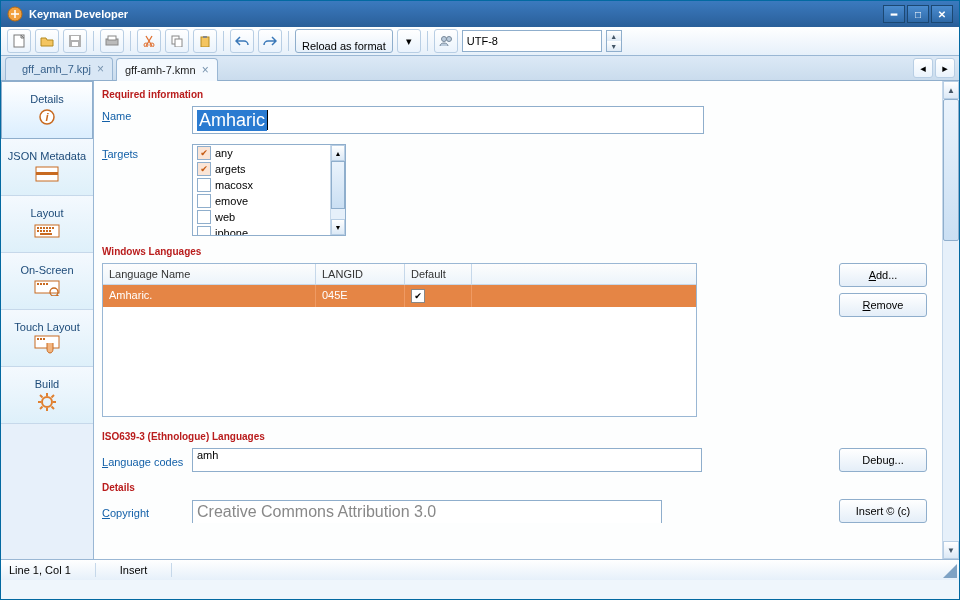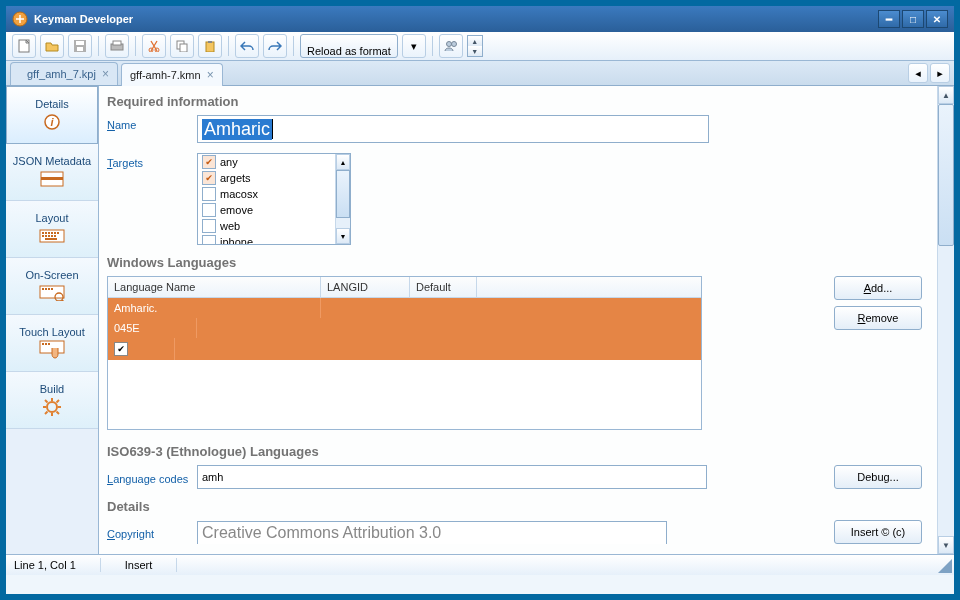--- a/index.html
+++ b/index.html
@@ -1,16 +1,16 @@
 <!DOCTYPE html>
 <html><head>
 <meta charset="utf-8">
 <style>
   html,body{margin:0;padding:0;font-family:Tahoma,Arial,sans-serif;font-size:11px;color:#000;background:#9dbcd8;overflow:hidden;}
-  .window{width:960px;height:600px;background:#eff6fc;border:6px solid #0369a1;box-sizing:border-box;position:relative;}
+  .window{width:960px;height:600px;background:#eff6fc;border:1px solid #0369a1;box-sizing:border-box;position:relative;}
   
   .titlebar{height:26px;background:linear-gradient(#3b7abf,#2a5f99);display:flex;align-items:center;color:#fff;font-weight:bold;padding:0 6px;}
   .titlebar .appicon{width:16px;height:16px;margin-right:6px;display:flex;align-items:center;justify-content:center;}
   .titlebar .title{flex:1;}
   .winbtns{display:flex;gap:2px;}
   .winbtn{width:20px;height:16px;border:1px solid #1c4872;background:linear-gradient(#4b8ccf,#2f6aa8);color:#fff;display:flex;align-items:center;justify-content:center;font-size:10px;}
   
   .menubar{height:22px;background:#f4f7fb;border-bottom:1px solid #bcd1e6;display:flex;align-items:center;padding:0 8px;gap:14px;}
   .menubar span{cursor:default;}
   
@@ -34,48 +34,48 @@
   .sidebar{width:92px;background:#e7f0fa;border-right:1px solid #9ab7d4;display:flex;flex-direction:column;}
   .sidetab{height:56px;display:flex;flex-direction:column;align-items:center;justify-content:center;border-bottom:1px solid #c6d8ea;background:linear-gradient(#f4f9fe,#def0fa);gap:2px;color:#1c4a78;}
   .sidetab.sel{background:linear-gradient(#fff,#dbeefe);border:1px solid #8faecc;}
   .sidetab .sicon{width:28px;height:20px;display:flex;align-items:center;justify-content:center;}
   .main{flex:1;background:#fdfefe;position:relative;overflow:hidden;}
   .maininner{position:absolute;inset:0;right:16px;overflow:hidden;padding:8px 12px 4px 8px;}
   .vscroll{position:absolute;right:0;top:0;width:16px;bottom:0;background:#e6f0fa;border-left:1px solid #c6d8ea;display:flex;flex-direction:column;}
   .vscroll .arrow{height:16px;background:linear-gradient(#fff,#dce9f6);border:1px solid #b8cee4;display:flex;align-items:center;justify-content:center;font-size:8px;color:#456;}
   .vscroll .track{flex:1;position:relative;}
   .vscroll .thumb{position:absolute;top:0;left:0;right:0;height:140px;background:linear-gradient(#eaf3fc,#cadff3);border:1px solid #8faecc;border-radius:2px;}
-  .sectitle{color:#737373;font-weight:bold;font-size:13px;margin:0 0 6px 0;}
+  .sectitle{color:#b91c1c;font-weight:bold;font-size:10px;margin:0 0 6px 0;}
   .row{display:flex;align-items:flex-start;margin-bottom:10px;}
   .lbl{width:90px;color:#1360a8;padding-top:4px;}
   .lbl u{text-decoration:underline;}
   .namefield{flex:0 0 502px;height:26px;border:1px solid #8faecc;background:#fff;display:flex;align-items:center;padding:0 4px;font-size:18px;}
   .namefield .seltext{background:#2a7bd1;color:#fff;padding:0 2px;}
   .targets{width:152px;border:1px solid #8faecc;background:#fff;position:relative;}
   .targets .items{height:90px;overflow:hidden;}
   .targets .items label{display:flex;align-items:center;gap:4px;padding:1px 4px;}
   .chk{width:12px;height:12px;border:1px solid #8faecc;background:#fff;display:inline-flex;align-items:center;justify-content:center;font-size:9px;color:#c55a11;}
   .chk.on{background:#fbe5d6;}
   .targets .sb{position:absolute;right:0;top:0;bottom:0;width:14px;background:#e6f0fa;border-left:1px solid #c6d8ea;display:flex;flex-direction:column;}
   .targets .sb .a{height:14px;border:1px solid #b8cee4;background:linear-gradient(#fff,#dce9f6);font-size:7px;display:flex;align-items:center;justify-content:center;}
   .targets .sb .tk{flex:1;position:relative;}
   .targets .sb .th{position:absolute;left:0;right:0;top:0;height:46px;background:linear-gradient(#eaf3fc,#cadff3);border:1px solid #8faecc;}
   .langarea{display:flex;gap:12px;}
   .langtable{width:593px;height:152px;border:1px solid #9ab7d4;background:#fff;}
   .lthead{display:flex;background:linear-gradient(#fdfdfd,#ecf4fb);border-bottom:1px solid #c6d8ea;}
   .lthead div{padding:4px 6px;border-right:1px solid #c6d8ea;color:#333;}
-  .ltrow{display:flex;background:#e58545;color:#fff;flex-direction:column;}
+  .ltrow{display:flex;background:#e58545;color:#fff;}
   .ltrow div{padding:4px 6px;border-right:1px solid #ef9a63;}
   .col-n{width:200px;}
   .col-id{width:76px;}
   .col-d{width:54px;display:flex;align-items:center;}
   .whitechk{width:12px;height:12px;background:#fff;border:1px solid #888;display:inline-flex;align-items:center;justify-content:center;color:#000;font-size:9px;}
   .sidebtns{display:flex;flex-direction:column;gap:6px;margin-left:auto;margin-right:4px;}
   .btn{min-width:70px;height:22px;border:1px solid #8faecc;background:linear-gradient(#fff,#e4eef8);border-radius:3px;display:flex;align-items:center;justify-content:center;padding:0 8px;}
-  .txt{height:22px;border:1px solid #8faecc;background:#fff;padding:0 4px;display:flex;align-items:center;}
+  .txt{height:22px;border:1px solid #8faecc;background:#fff;padding:0 4px;display:flex;}
   .copyfield{flex:0 0 460px;height:22px;border:1px solid #8faecc;border-bottom:none;background:#fff;font-size:16px;color:#888;padding:0 4px;overflow:hidden;white-space:nowrap;display:flex;align-items:center;}
   
   .status{height:20px;background:linear-gradient(#fff,#e6f0fa);border-top:1px solid #9ab7d4;display:flex;align-items:center;padding:0 8px;gap:24px;position:relative;}
   .status .sep{border-left:1px solid #c6d8ea;height:14px;}
   .grip{position:absolute;right:2px;bottom:2px;width:0;height:0;border-style:solid;border-width:0 0 14px 14px;border-color:transparent transparent #7ea2c4 transparent;}
   svg{display:block;}
 </style>
 </head>
 <body>
 
@@ -159,20 +159,23 @@
         <span>Reload as format</span>
       </div>
     <div class="tbbtn">▾</div>
     <div class="tbsep"></div>
     <div class="tbbtn">
         <svg width="14" height="12">
           <circle cx="5" cy="4" r="2.5" fill="#bcd" stroke="#789"></circle>
           <circle cx="10" cy="4" r="2.5" fill="#bcd" stroke="#789"></circle>
           <path d="M1 11c0-2 2-3 4-3s4 1 4 3" fill="#bcd" stroke="#789"></path>
         </svg>
+      </div>
+    <div class="enc">
+        <span>UTF-8</span>
       </div>
     <div class="spin">
         <div>▲</div>
         <div>▼</div>
       </div>
   </div>
 
   <div class="tabbar">
     <div class="tab inactive">
       <span>gff_amh_7.kpj</span>

